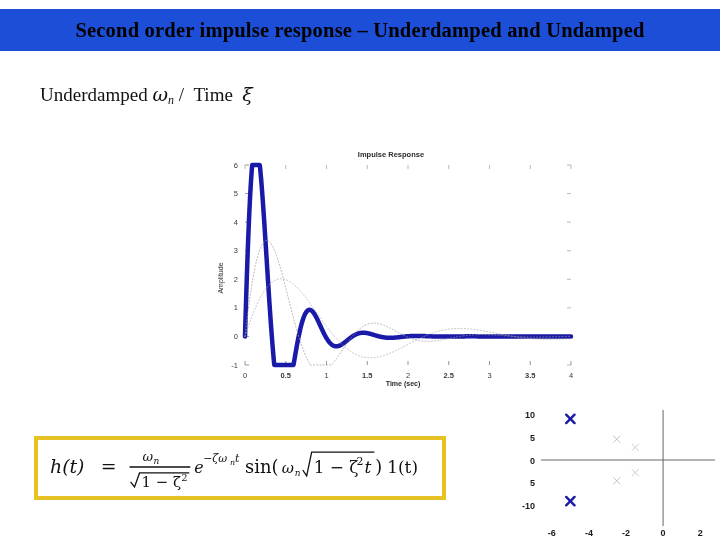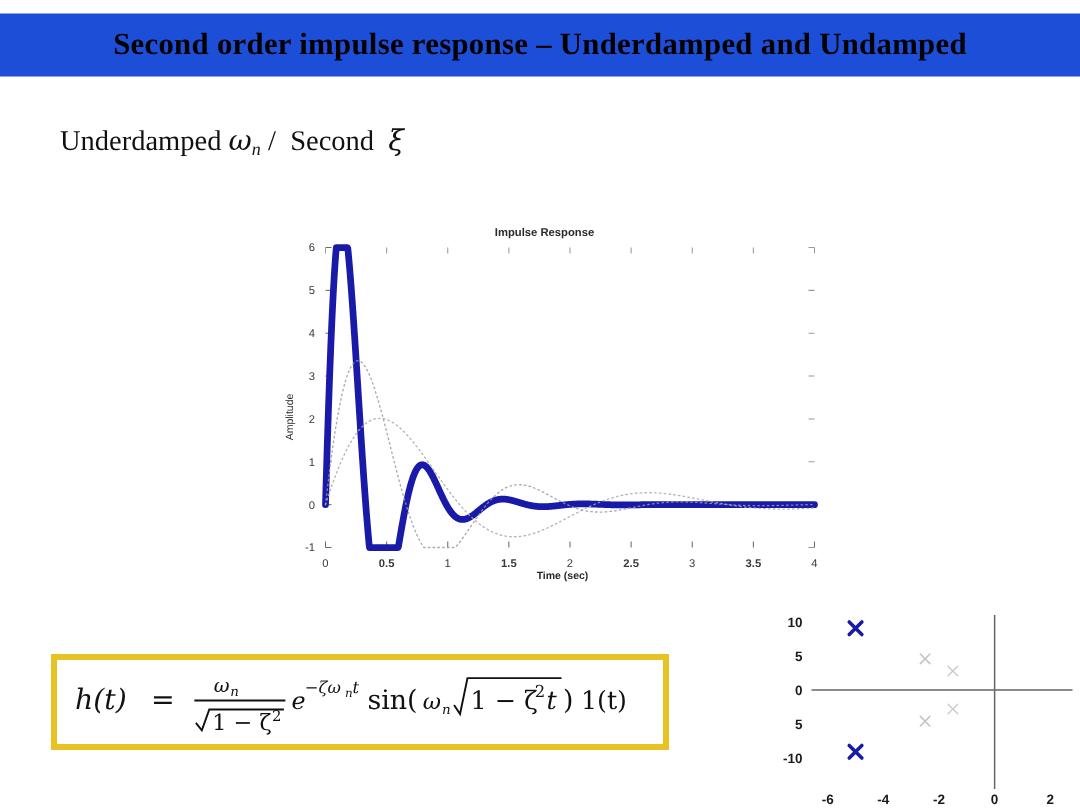--- a/index.html
+++ b/index.html
@@ -52,21 +52,21 @@
   }
   #subtitle .sub {
     font-size: 12px;
     vertical-align: -3px;
     font-style: italic;
   }
 
   
   #impulse-chart {
     position: absolute;
-    left: 165px;
+    left: 193px;
     top: 143px;
     width: 390px;
     height: 250px;
   }
   #impulse-chart svg { display: block; }
 
   
   #formula-box {
     position: absolute;
     left: 34px;
@@ -101,21 +101,21 @@
 <body>
 
 <div id="title-band">
   <div id="title-text">Second order impulse response – Underdamped and Undamped</div>
 </div>
 
 <div id="subtitle">
   <span>Underdamped</span>
   <span class="sym">ω</span><span class="sub">n</span>
   <span>/</span>
-  &nbsp;<span>Second</span>
+  &nbsp;<span>Time</span>
   &nbsp;<span class="sym">ξ</span>
 </div>
 
 <div id="impulse-chart">
   <svg width="390" height="250" viewBox="0 0 390 250">
     <text id="ir-title" class="axis-text" x="198" y="14" font-size="7.5" font-weight="bold" text-anchor="middle">Impulse Response</text>
     <text id="ir-ylabel" class="axis-text" x="30" y="135" font-size="7" text-anchor="middle" transform="rotate(-90 30 135)">Amplitude</text>
     <text id="ir-xlabel" class="axis-text" x="210" y="243" font-size="7" font-weight="bold" text-anchor="middle">Time (sec)</text>
     <g id="ir-yticks">
         <text x="45" y="224.6" font-size="7.5" text-anchor="end" fill="#3a3a3a" font-family="&quot;Liberation Sans&quot;, sans-serif">-1</text>

